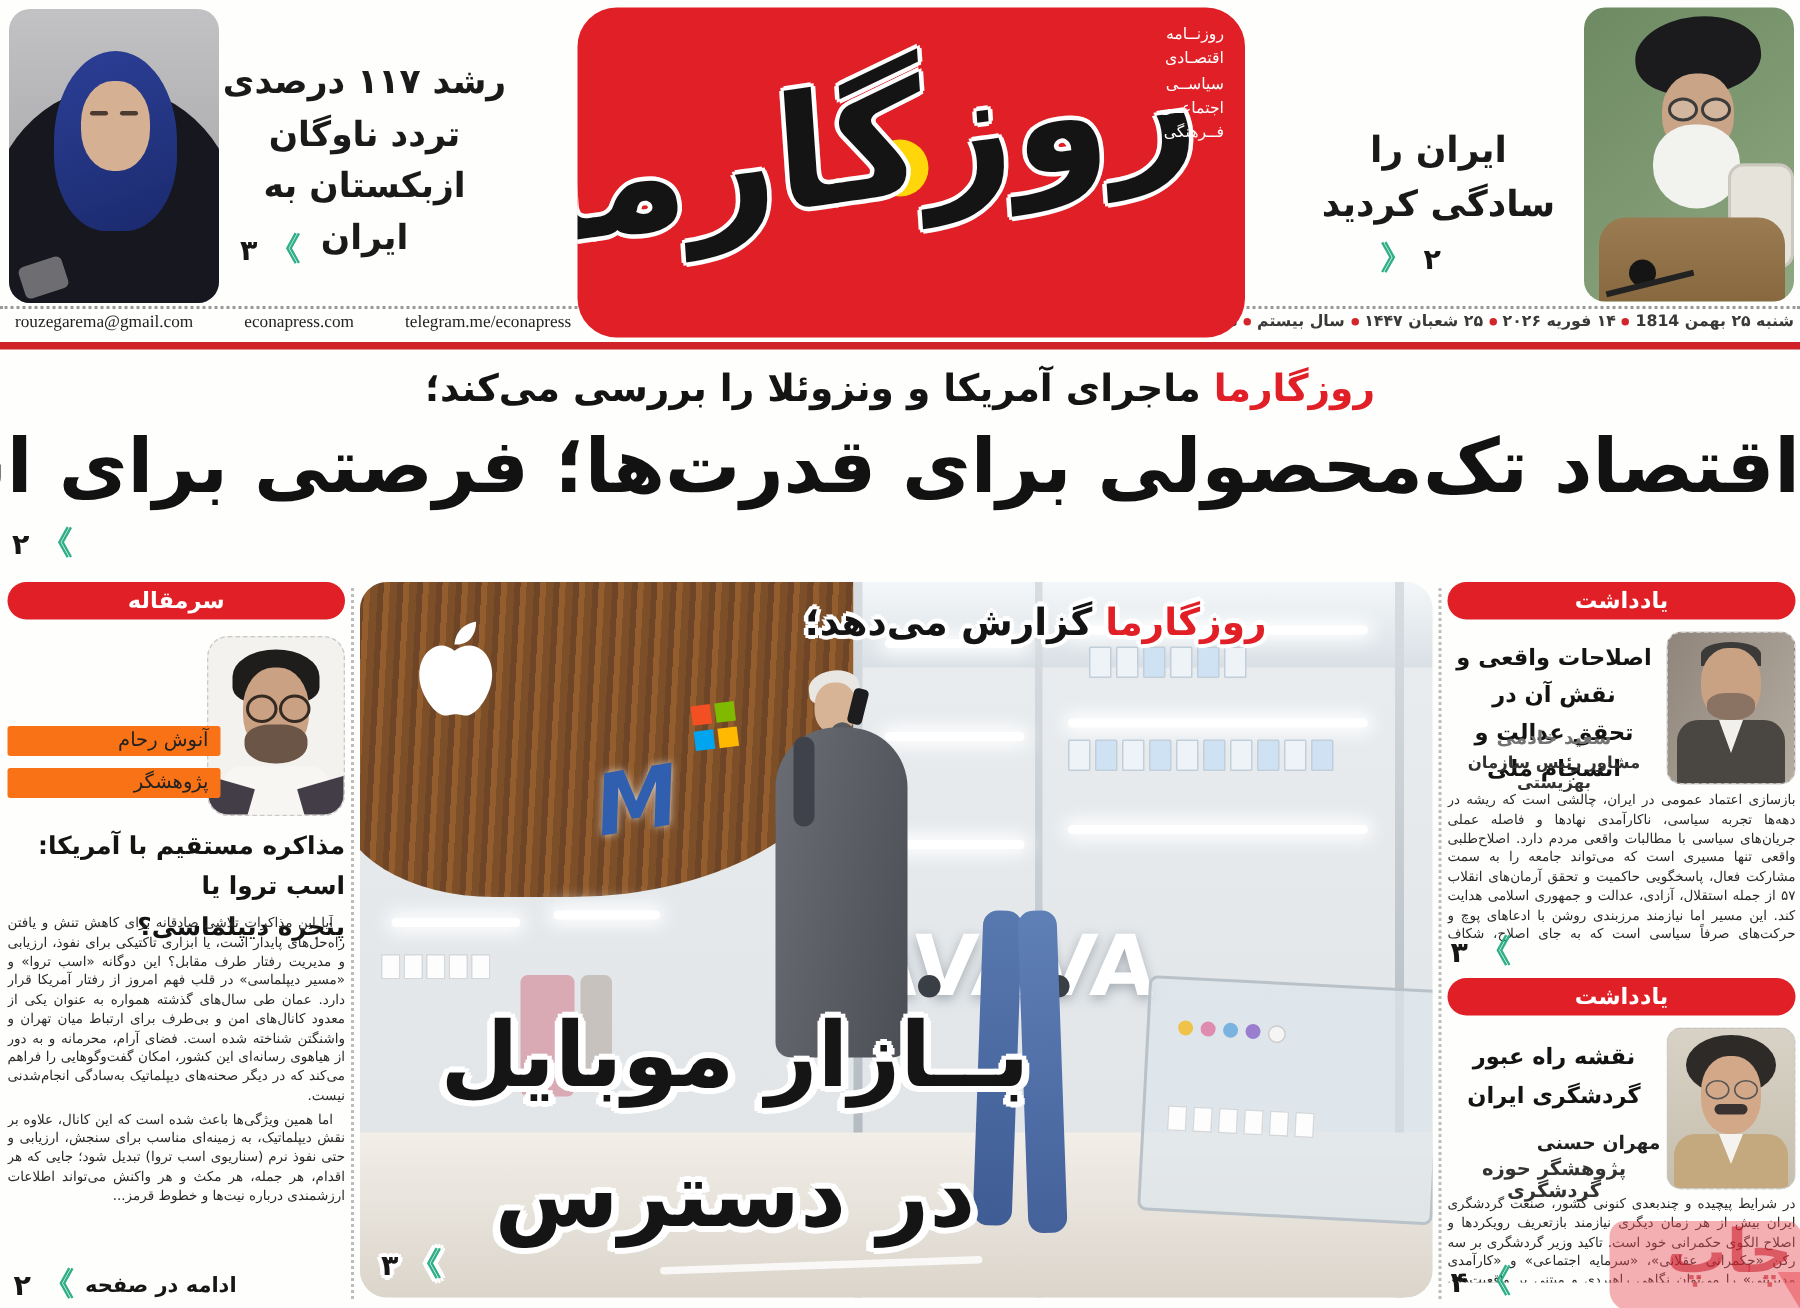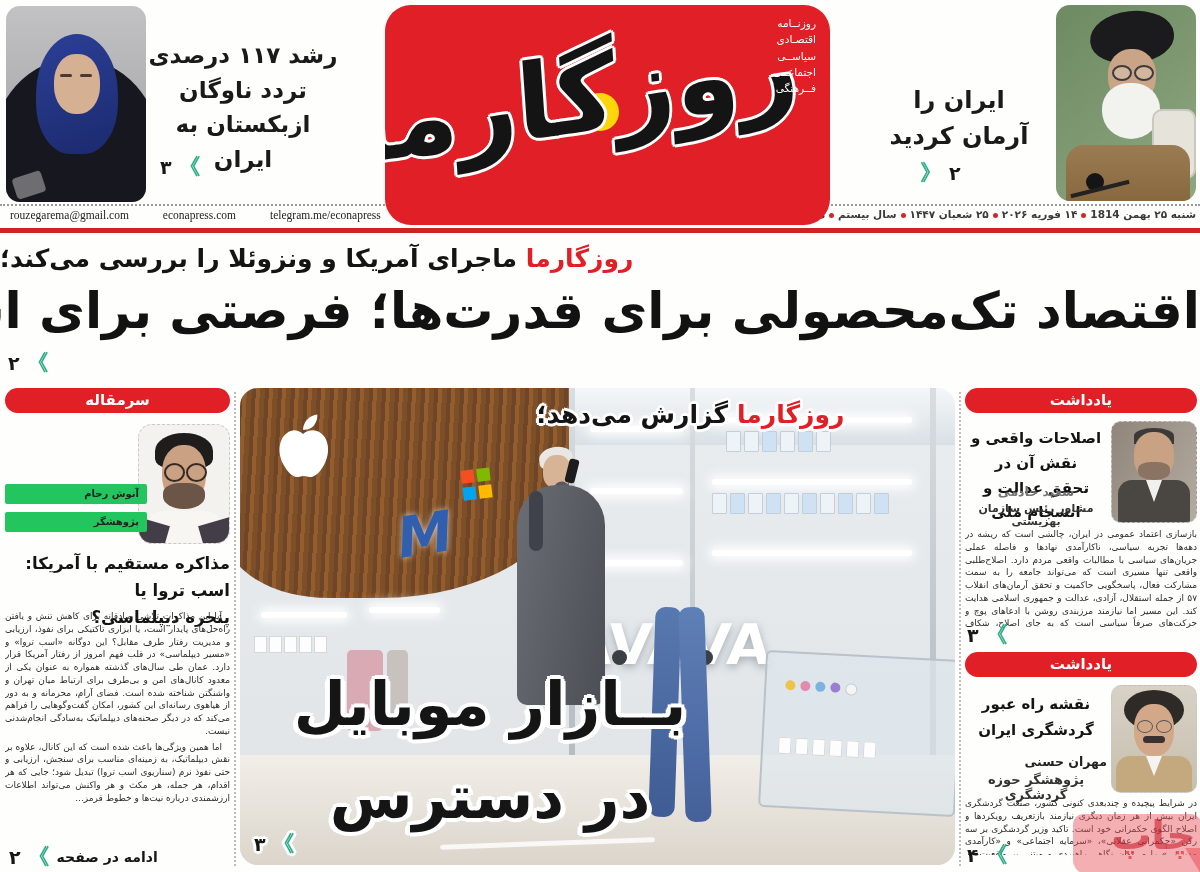--- a/index.html
+++ b/index.html
@@ -7,21 +7,21 @@
         font-family:"DejaVu Sans",sans-serif;}
   .abs{position:absolute;}
   .fa{direction:rtl;unicode-bidi:isolate;font-family:"DejaVu Sans",sans-serif;}
   .b{font-weight:bold;}
   .chev{color:#2fae87;font-weight:bold;line-height:1;font-size:22px;}
   .pagenum{font-weight:bold;color:#161616;font-size:19px;}
   .badge{display:flex;align-items:center;gap:7px;}
   .pill{background:#e01f26;color:#fff;text-align:center;border-radius:13px;font-weight:bold;
         font-size:15px;line-height:25px;height:25px;}
   .vdot{border-left:2px dotted #bdbdbd;}
-  .strip{background:#22c55e;height:20px;line-height:20px;font-size:10px;font-weight:bold;
+  .strip{background:#f97316;height:20px;line-height:20px;font-size:13px;font-weight:normal;
          color:#222;text-align:right;padding-left:6px;border-radius:2px;}
   .ow{text-shadow:-2px -2px 0 #fff,2px -2px 0 #fff,-2px 2px 0 #fff,2px 2px 0 #fff,
       0 -3px 0 #fff,0 3px 0 #fff,-3px 0 0 #fff,3px 0 0 #fff;}
   .ow2{text-shadow:-3px -3px 0 #fff,3px -3px 0 #fff,-3px 3px 0 #fff,3px 3px 0 #fff,
       0 -4px 0 #fff,0 4px 0 #fff,-4px 0 0 #fff,4px 0 0 #fff,-5px 2px 0 #fff,5px 2px 0 #fff;}
   .body-txt{font-size:9px;line-height:1.42;text-align:justify;color:#2b2b2b;}
   .body-txt p{margin:0 0 3px 0;text-indent:8px;}
   .photo-frame{border-radius:14px;overflow:hidden;position:absolute;}
   .dashed{border:1.5px dashed #c9c9c9;}
   .serif{font-family:"Liberation Serif",serif;}
@@ -68,21 +68,21 @@
       <div>روزنــامه</div>
       <div>اقتصـادی</div>
       <div>سیاســی</div>
       <div>اجتماعــی</div>
       <div>فــرهنگی</div>
     </div>
   </div>
 
   <div class="abs fa b" style="left:868px;top:82px;width:182px;text-align:center;font-size:24px;line-height:1.5;color:#1a1a1a;">
     <div>ایران را</div>
-    <div>آرمان کردید</div>
+    <div>سادگی کردید</div>
   </div>
   <div class="abs badge" style="left:920px;top:162px;">
     <span class="chev">》</span>
     <span class="pagenum">۲</span>
   </div>
 
   <div class="photo-frame" style="left:1056px;top:5px;width:140px;height:196px;background:linear-gradient(140deg,#6d8a62,#8fa882);z-index:2;">
     <div class="abs" style="left:34px;top:6px;width:84px;height:52px;background:#1b1b1d;border-radius:50% 50% 46% 46%;transform:rotate(-6deg);"></div>
     <div class="abs" style="left:52px;top:44px;width:48px;height:54px;background:#c9a486;border-radius:46%;"></div>
     <div class="abs" style="left:56px;top:60px;width:16px;height:12px;border:2px solid #3c3c3c;border-radius:50%;background:rgba(255,255,255,0.2);"></div>
@@ -100,21 +100,21 @@
     <span>telegram.me/econapress</span>
     <span>econapress</span>
   </div>
 
   <div class="abs fa b" style="right:4px;top:208px;font-size:10.5px;color:#3a3a3a;white-space:nowrap;z-index:2;">
     <span>شنبه ۲۵ بهمن 1814</span><span class="dot-sep"></span><span>۱۴ فوریه ۲۰۲۶</span><span class="dot-sep"></span><span>۲۵ شعبان ۱۴۴۷</span><span class="dot-sep"></span><span>سال بیستم</span><span class="dot-sep"></span><span>دوره جدید شماره ۲۲۷۳</span><span class="dot-sep"></span><span>۸ صفحه</span><span class="dot-sep"></span><span>۲۰۰۰۰ تومان</span>
   </div>
 
   <div class="abs" style="left:0;top:228px;width:1200px;height:5px;background:#cf2128;z-index:3;"></div>
 
-  <div class="abs fa b" style="left:0;right:0;top:244px;text-align:left;font-size:25px;color:#141414;">
+  <div class="abs fa b" style="left:0;right:0;top:244px;text-align:center;font-size:25px;color:#141414;">
     <span style="color:#e01f26;">روزگارما</span>
     <span>ماجرای آمریکا و ونزوئلا را بررسی می‌کند؛</span>
   </div>
 
   <div class="abs fa b" style="left:0;right:0;top:282px;text-align:center;font-size:50px;color:#121212;white-space:nowrap;">اقتصاد تک‌محصولی برای قدرت‌ها؛ فرصتی برای استعمار</div>
   <div class="abs badge" style="left:8px;top:352px;">
     <span class="pagenum">۲</span>
     <span class="chev">《</span>
   </div>
 

